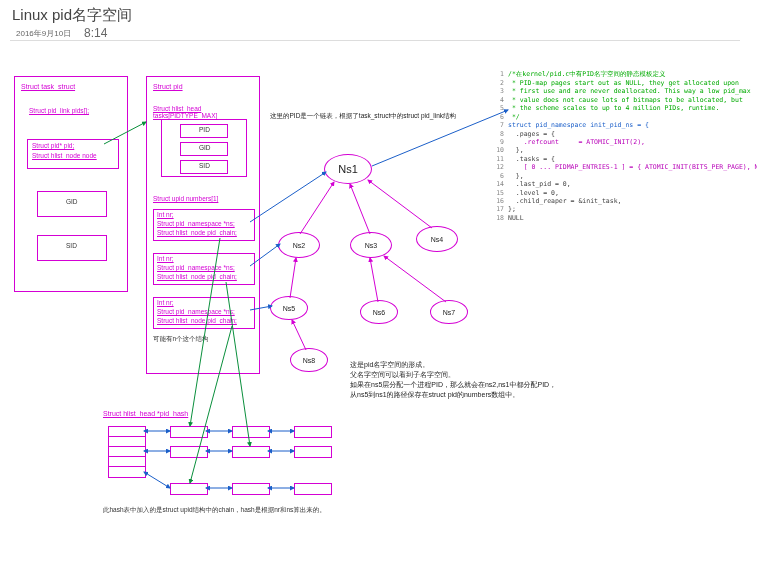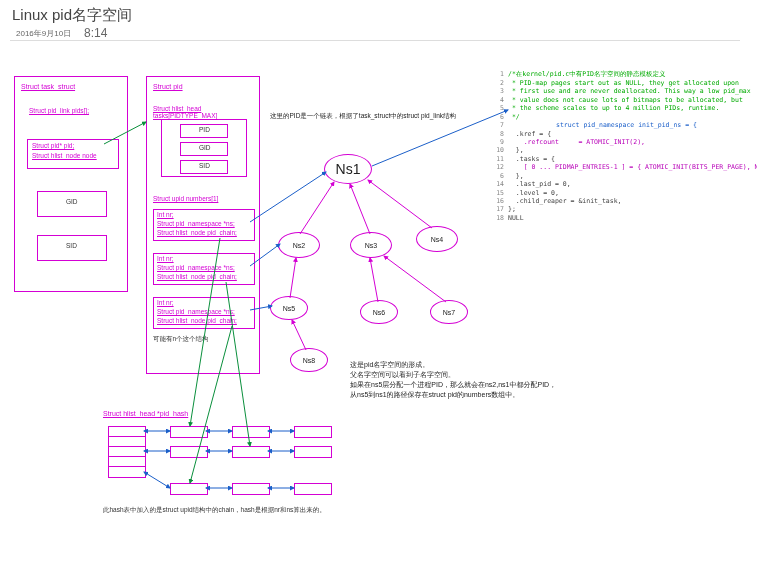--- a/index.html
+++ b/index.html
@@ -10,24 +10,24 @@
 
   .box { position: absolute; border: 1.4px solid #d400d4; background: #fff; }
   .label { font-size: 7px; color: #d400d4; text-decoration: underline; }
   .black-label { font-size: 7px; color: #222; }
   .inner { position: absolute; border: 1px solid #d400d4; }
   .mini { font-size: 6.5px; color: #d400d4; text-decoration: underline; }
   .mini-black { font-size: 6.5px; color: #333; }
   .code { position: absolute; font-family: "Consolas", monospace; font-size: 6.5px; line-height: 1.3; color: #444; white-space: pre; }
   .code .ln { color: #888; display: inline-block; width: 12px; text-align: right; margin-right: 4px; }
   .code .g { color: #0a0; }
-  .code .b { color: #1b5fc9; margin-left: 48px; }
+  .code .b { color: #1b5fc9; }
   .code .m { color: #b800b8; }
 
-  .oval { position: absolute; border: 1.3px solid #d400d4; border-radius: 50%; text-align: center; font-size: 14px; color: #222; display: flex; align-items: center; justify-content: center; }
+  .oval { position: absolute; border: 1.3px solid #d400d4; border-radius: 50%; text-align: center; font-size: 11px; color: #222; display: flex; align-items: center; justify-content: center; }
   .oval.small { font-size: 7px; }
 
   .hash-cell { position: absolute; border: 1px solid #d400d4; background: #fff; width: 36px; height: 10px; }
 
   .watermark { position: absolute; right: 10px; bottom: 8px; color: rgba(0,0,0,0.18); font-size: 14px; font-family: Arial, sans-serif; }
 
   svg.overlay { position: absolute; left: 0; top: 0; width: 757px; height: 564px; pointer-events: none; }
   .hr { position: absolute; left: 10px; top: 40px; width: 730px; border-top: 1px solid #ddd; }
 </style>
 </head>
@@ -104,21 +104,21 @@
   <div class="black-label" style="position:absolute; left:350px; top:390px; font-size:7px;">从ns5到ns1的路径保存在struct pid的numbers数组中。</div>
 
   <div class="code" style="left:492px; top:62px; width:260px;">
 <span class="ln">1</span><span class="g">/*在kernel/pid.c中有PID名字空间的静态模板定义</span>
 <span class="ln">2</span><span class="g"> * PID-map pages start out as NULL, they get allocated upon</span>
 <span class="ln">3</span><span class="g"> * first use and are never deallocated. This way a low pid_max</span>
 <span class="ln">4</span><span class="g"> * value does not cause lots of bitmaps to be allocated, but</span>
 <span class="ln">5</span><span class="g"> * the scheme scales to up to 4 million PIDs, runtime.</span>
 <span class="ln">6</span><span class="g"> */</span>
 <span class="ln">7</span><span class="b">struct pid_namespace init_pid_ns = {</span>
-<span class="ln">8</span><span>  .kref = {</span>
+<span class="ln">8</span><span>  .pages = {</span>
 <span class="ln">9</span><span class="m">    .refcount     = ATOMIC_INIT(2),</span>
 <span class="ln">10</span><span>  },</span>
 <span class="ln">11</span><span>  .tasks = {</span>
 <span class="ln">12</span><span class="m">    [ 0 ... PIDMAP_ENTRIES-1 ] = { ATOMIC_INIT(BITS_PER_PAGE), NULL }</span>
 <span class="ln">6</span><span>  },</span>
 <span class="ln">14</span><span>  .last_pid = 0,</span>
 <span class="ln">15</span><span>  .level = 0,</span>
 <span class="ln">16</span><span>  .child_reaper = &amp;init_task,</span>
 <span class="ln">17</span><span>};</span>
 <span class="ln">18</span><span>NULL</span>

